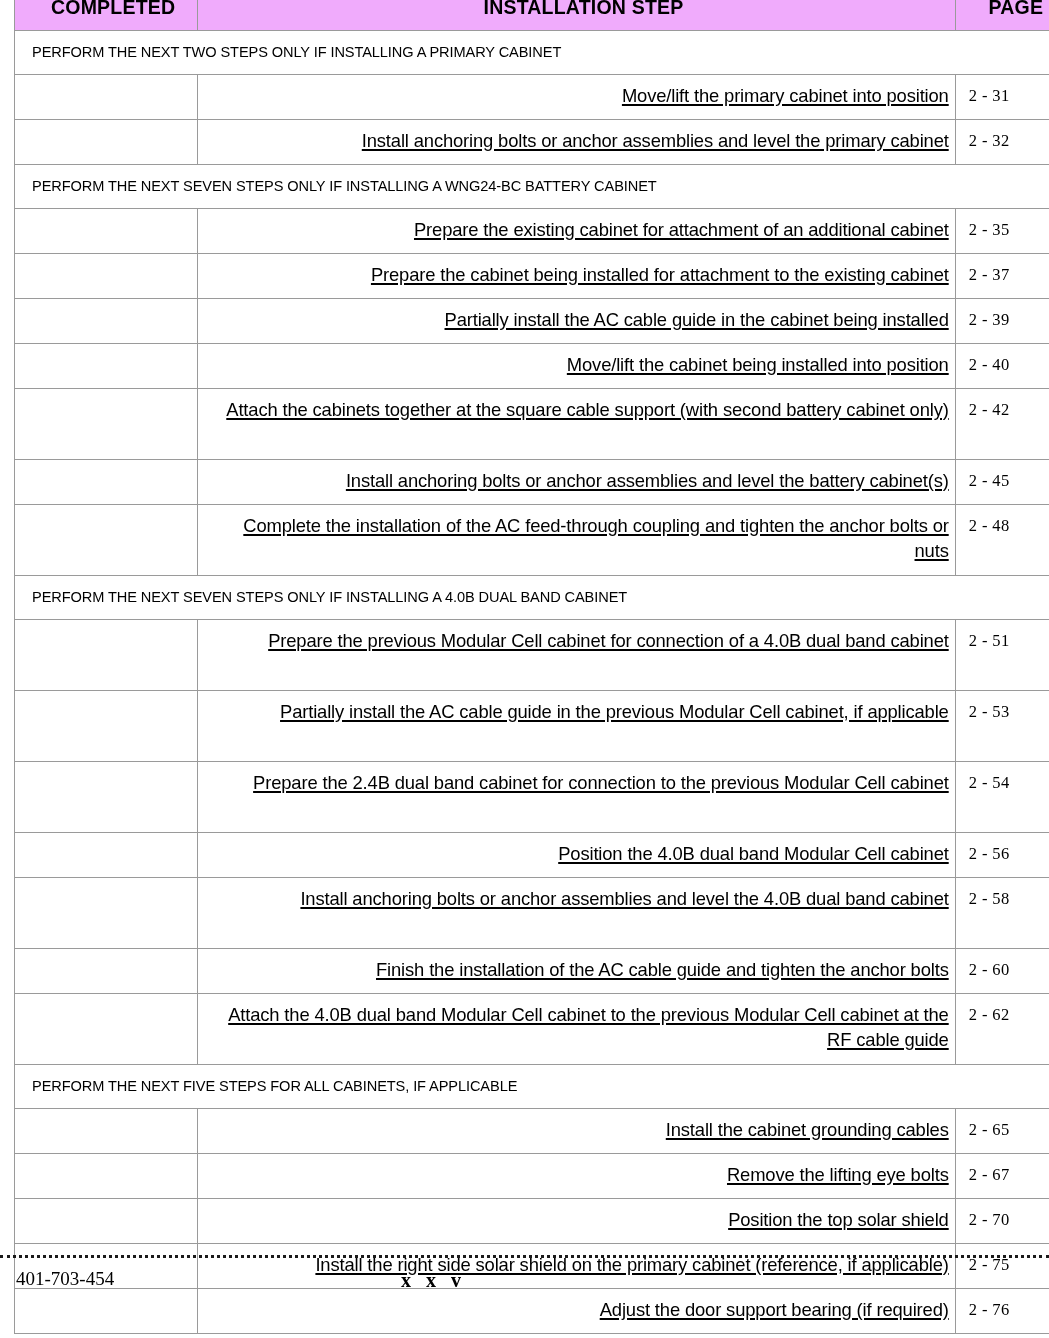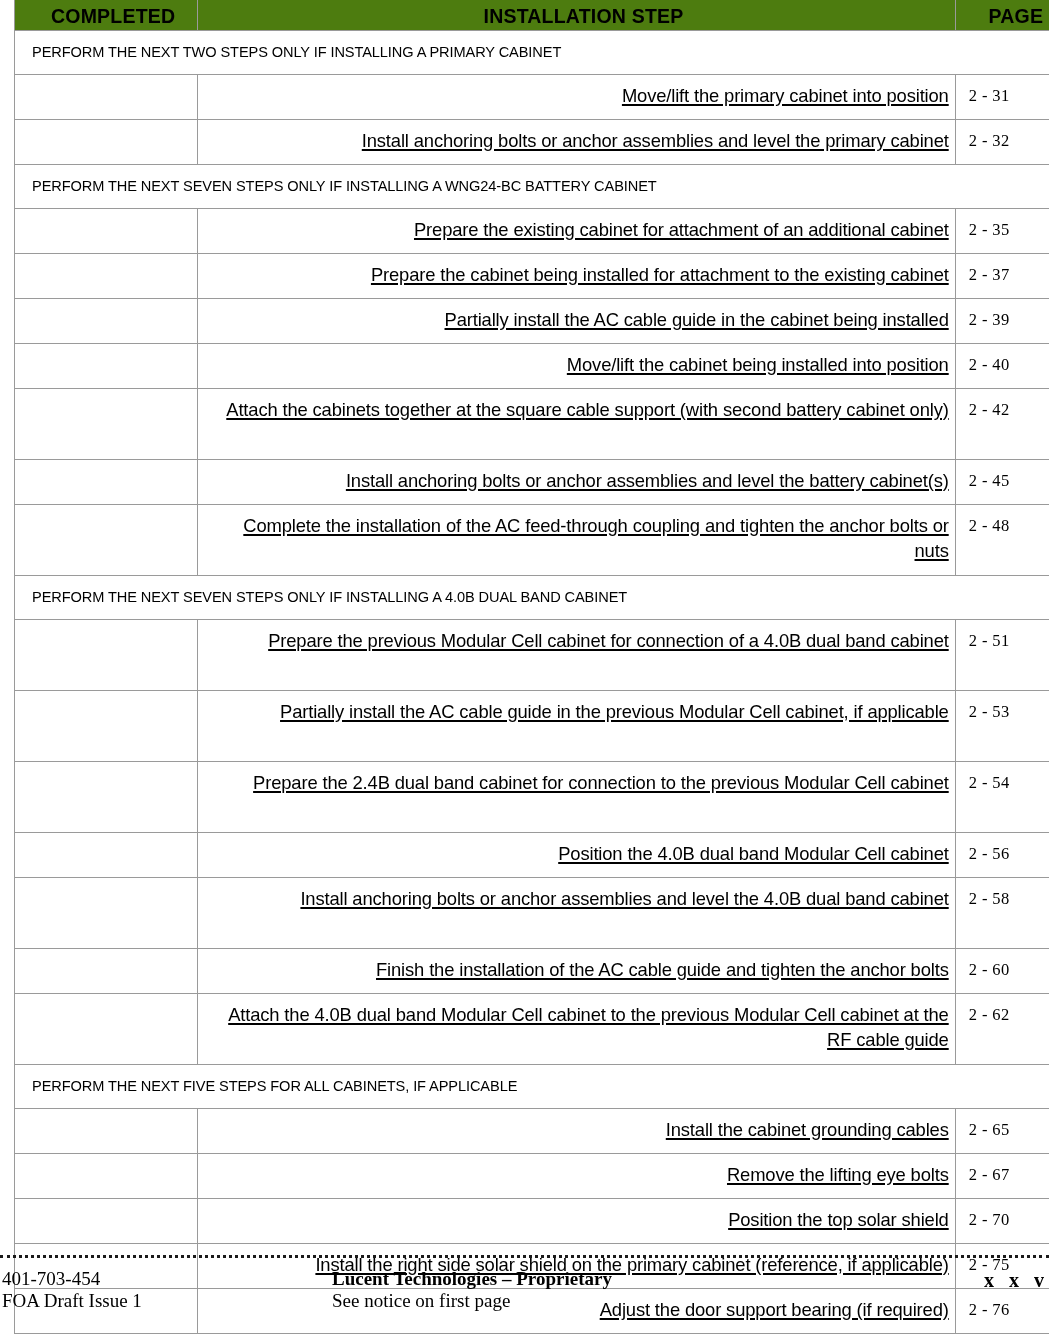--- a/index.html
+++ b/index.html
@@ -38,22 +38,22 @@
   }
 
   col.c-completed { width: 181px; }
   col.c-step      { width: 748px; }
   col.c-page      { width: 102px; }
 
   
   tr.head-row { height: 30px; }
   tr.head-row th {
     border-top: none;
-    background: #4d7c0f;
-    padding: 9px 0 0 0;
+    background: #f0abfc;
+    padding: 0 0 0 0;
     vertical-align: top;
   }
   .head-cell {
     font-family: "Liberation Sans", sans-serif;
     font-weight: bold;
     font-size: 19.5px;
     letter-spacing: 0.2px;
     line-height: 19px;
     padding-left: 14px;
     margin-top: -2px;
@@ -123,21 +123,21 @@
     display: flex;
     flex-direction: row;
     align-items: flex-start;
     padding-top: 10px;
   }
   .footer-left {
     font-family: "Liberation Serif", serif;
     font-size: 19px;
     line-height: 21.5px;
     width: 330px;
-    padding-left: 2px;
+    padding-left: 16px;
   }
   .footer-center {
     font-family: "Liberation Serif", serif;
     font-size: 19px;
     line-height: 21.5px;
     flex: 1;
   }
   .footer-center .strong {
     font-weight: bold;
   }
@@ -392,23 +392,18 @@
       </tr>
 
     </tbody>
   </table>
 
   <div class="footer">
     <div class="footer-rule"></div>
     <div class="footer-cols">
       <div class="footer-left">
         <div>401-703-454</div>
-        <div>FOA Draft Issue 1</div>
-      </div>
-      <div class="footer-center">
-        <div class="strong">Lucent Technologies – Proprietary</div>
-        <div>See notice on first page</div>
       </div>
       <div class="footer-right">x x v</div>
     </div>
   </div>
 
 </div>
 
 </body></html>

